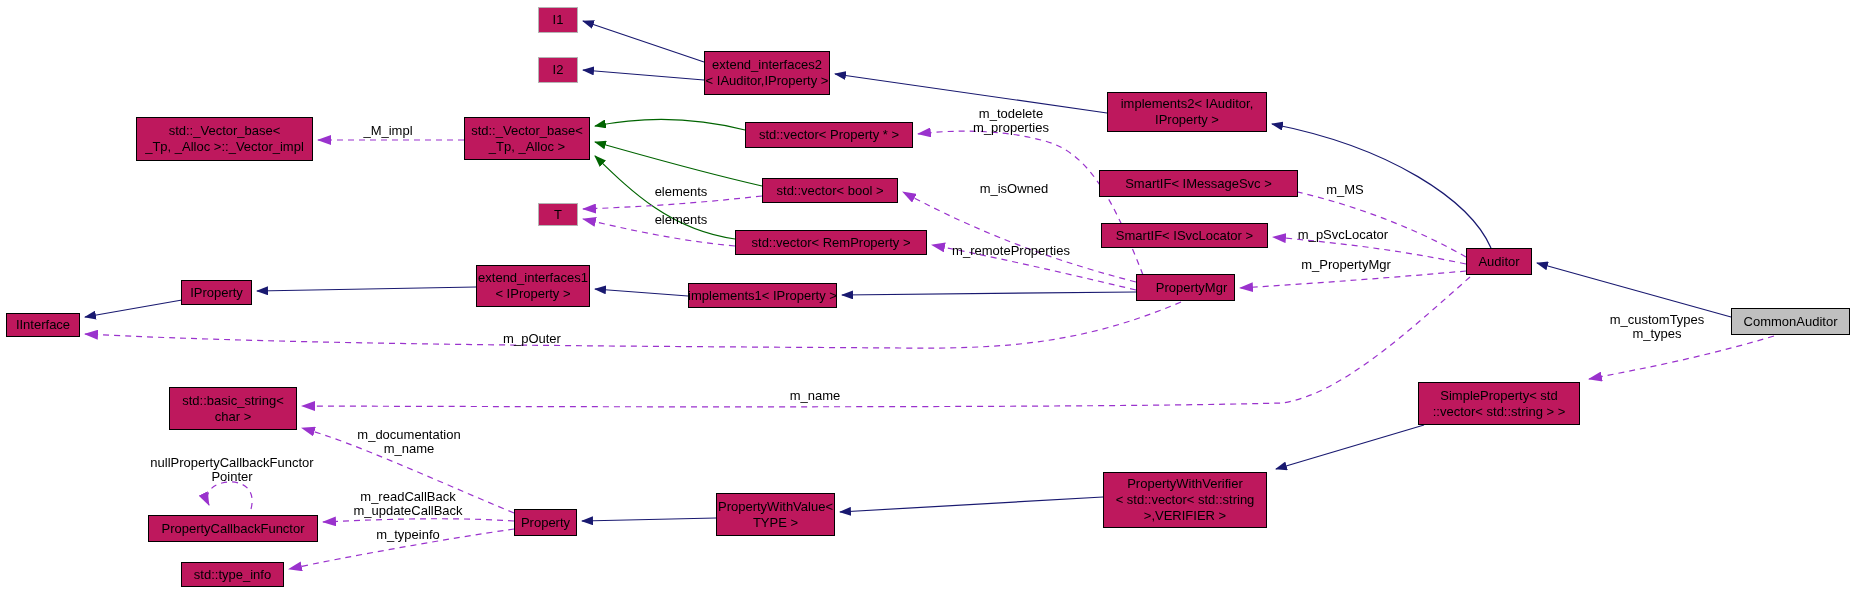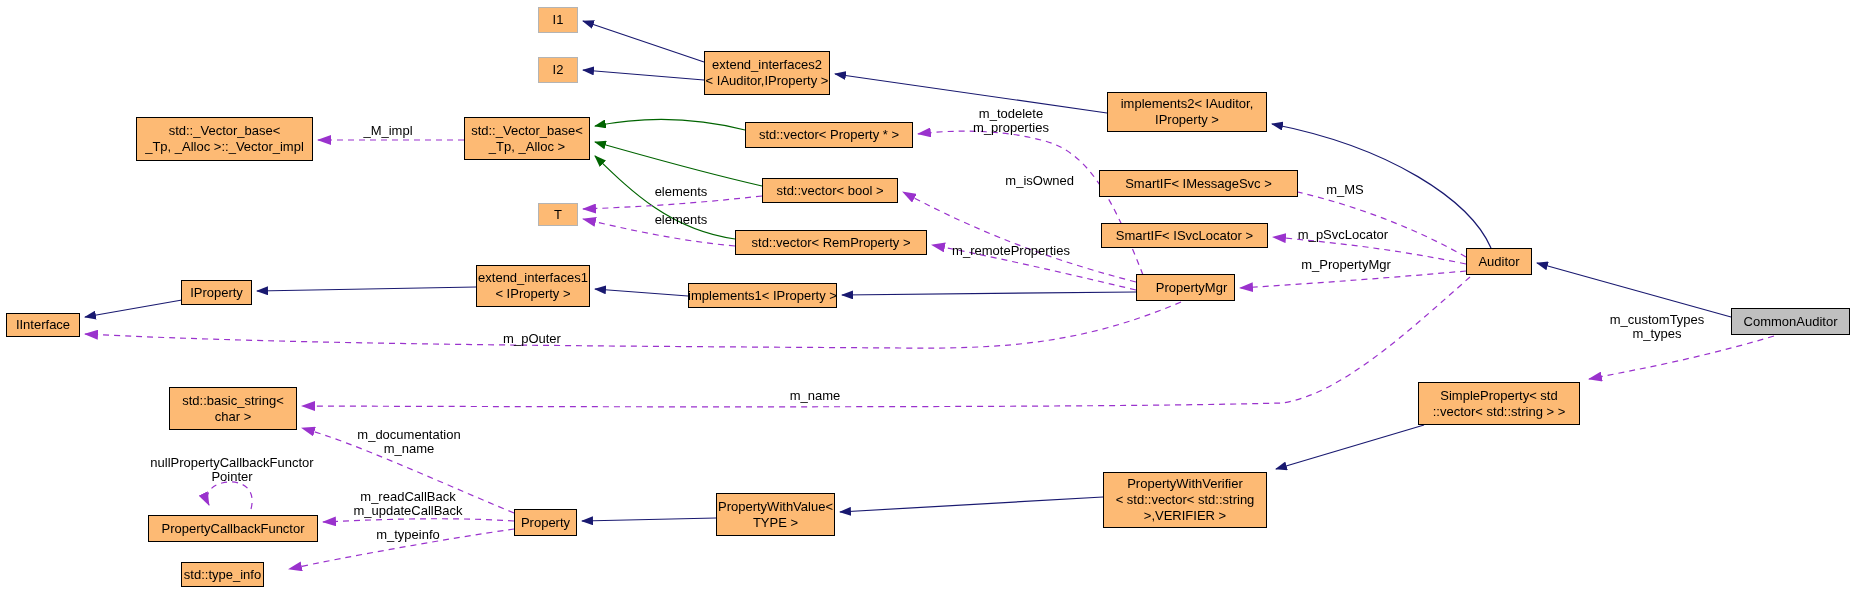--- a/index.html
+++ b/index.html
@@ -9,21 +9,21 @@
     height: 595px;
     background: #ffffff;
     font-family: "Liberation Sans", sans-serif;
     color: #000000;
     overflow: hidden;
   }
   #edges { position: absolute; left: 0; top: 0; }
   .node {
     position: absolute;
     box-sizing: border-box;
-    background: #fdba74;
+    background: #be185d;
     border: 1px solid #000000;
     display: flex;
     align-items: center;
     justify-content: center;
     text-align: center;
     font-size: 13px;
     line-height: 16px;
     white-space: pre;
     z-index: 2;
   }
@@ -122,28 +122,28 @@
 ::vector&lt; std::string &gt; &gt;</div>
   <div class="node" style="left:169px; top:387px; width:128px; height:43px;">std::basic_string&lt;
 char &gt;</div>
   <div class="node" style="left:1103px; top:472px; width:164px; height:56px;">PropertyWithVerifier
 &lt; std::vector&lt; std::string
 &gt;,VERIFIER &gt;</div>
   <div class="node" style="left:716px; top:493px; width:119px; height:43px;">PropertyWithValue&lt;
 TYPE &gt;</div>
   <div class="node" style="left:514px; top:509px; width:63px; height:27px;">Property</div>
   <div class="node" style="left:148px; top:515px; width:170px; height:27px;">PropertyCallbackFunctor</div>
-  <div class="node" style="left:181px; top:562px; width:83px; height:25px;">std::type_info</div>
+  <div class="node" style="left:181px; top:562px; width:103px; height:25px;">std::type_info</div>
 
   <div class="elabel" style="left:348px; top:124px; width:80px;">_M_impl</div>
   <div class="elabel" style="left:641px; top:185px; width:80px;">elements</div>
   <div class="elabel" style="left:641px; top:213px; width:80px;">elements</div>
   <div class="elabel" style="left:951px; top:107px; width:120px;">m_todelete
 m_properties</div>
-  <div class="elabel" style="left:954px; top:174px; width:120px;text-align:right;">m_isOwned</div>
+  <div class="elabel" style="left:954px; top:182px; width:120px;">m_isOwned</div>
   <div class="elabel" style="left:1305px; top:183px; width:80px;">m_MS</div>
   <div class="elabel" style="left:1283px; top:228px; width:120px;">m_pSvcLocator</div>
   <div class="elabel" style="left:1286px; top:258px; width:120px;">m_PropertyMgr</div>
   <div class="elabel" style="left:941px; top:244px; width:140px;">m_remoteProperties</div>
   <div class="elabel" style="left:492px; top:332px; width:80px;">m_pOuter</div>
   <div class="elabel" style="left:1597px; top:313px; width:120px;">m_customTypes
 m_types</div>
   <div class="elabel" style="left:775px; top:389px; width:80px;">m_name</div>
   <div class="elabel" style="left:339px; top:428px; width:140px;">m_documentation
 m_name</div>

